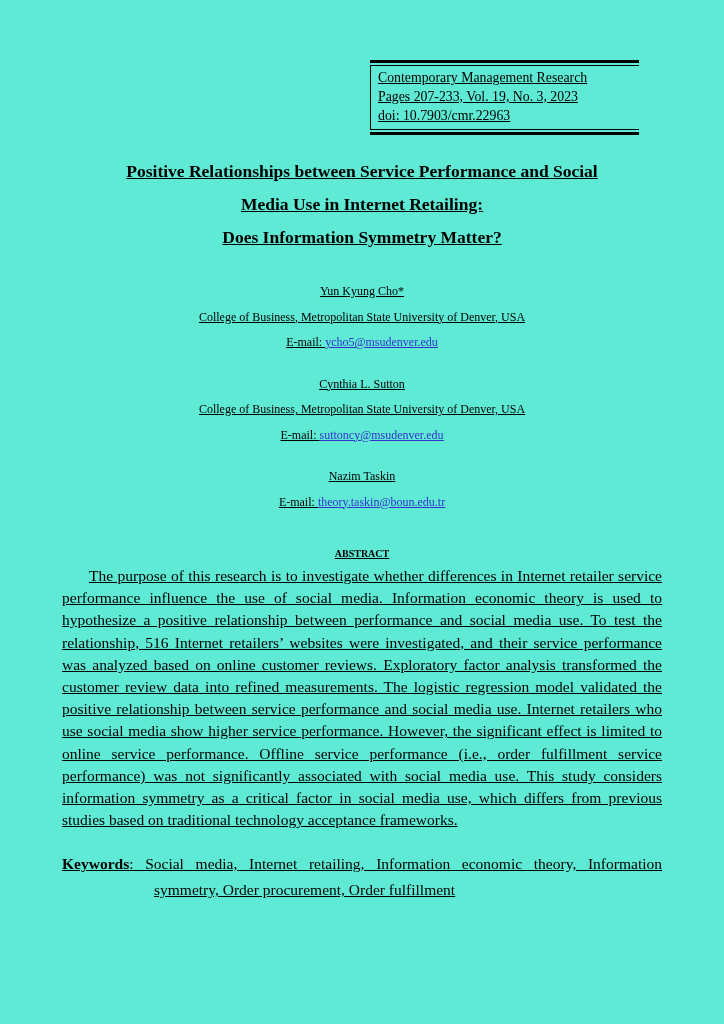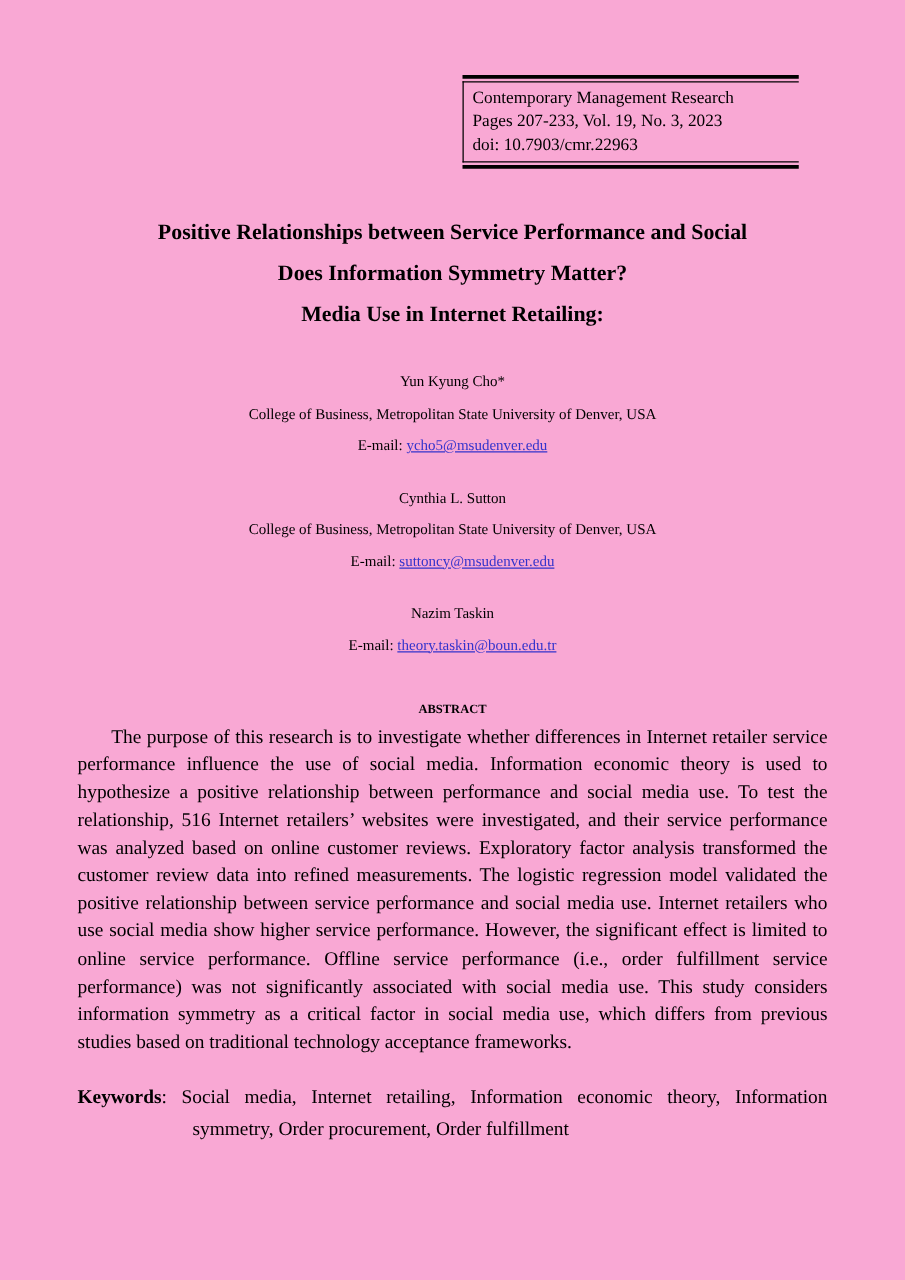--- a/index.html
+++ b/index.html
@@ -1,45 +1,46 @@
 <!DOCTYPE html>
 <html><head>
 <meta charset="utf-8">
 <style>
   * { margin: 0; padding: 0; box-sizing: border-box; }
   html, body { background: #888; }
   body { font-family: "Liberation Serif", "DejaVu Serif", serif; color: #000; }
   .page {
     width: 724px; height: 1024px;
-    background: #f9a8d4;
+    background: #5eead4;
     margin: 0 auto;
     padding: 60px 62px 0 62px;
     position: relative;
     overflow: hidden;
+    text-decoration: underline;
   }
   
   .jbox-outer {
     width: 269px;
     margin-left: auto;
     margin-right: 23px;
     border-top: 3px solid #000;
     border-bottom: 3px solid #000;
   }
   .jbox-inner {
     margin: 2px 0;
     border-top: 1px solid #000;
     border-bottom: 1px solid #000;
     border-left: 1px solid #000;
     padding: 2px 6px 4px 7px;
     font-size: 13.8px;
     line-height: 19px;
   }
   
   .title {
-    margin-top: 34px;
+    margin-top: 20px;
     text-align: center;
     font-weight: bold;
     font-size: 17.5px;
     line-height: 33px;
   }
   
   .authors { margin-top: 25px; }
   .author-block {
     text-align: center;
     font-size: 12px;
@@ -87,22 +88,22 @@
   <div class="jbox-outer">
     <div class="jbox-inner">
       <div>Contemporary Management Research</div>
       <div>Pages 207-233, Vol. 19, No. 3, 2023</div>
       <div>doi: 10.7903/cmr.22963</div>
     </div>
   </div>
 
   <h1 class="title">
     <div>Positive Relationships between Service Performance and Social</div>
+    <div>Media Use in Internet Retailing:</div>
     <div>Does Information Symmetry Matter?</div>
-    <div>Media Use in Internet Retailing:</div>
   </h1>
 
   <div class="authors">
 
     <div class="author-block">
       <div>Yun Kyung Cho*</div>
       <div>College of Business, Metropolitan State University of Denver, USA</div>
       <div><span class="email-label">E-mail: </span><a class="email">ycho5@msudenver.edu</a></div>
     </div>
 

